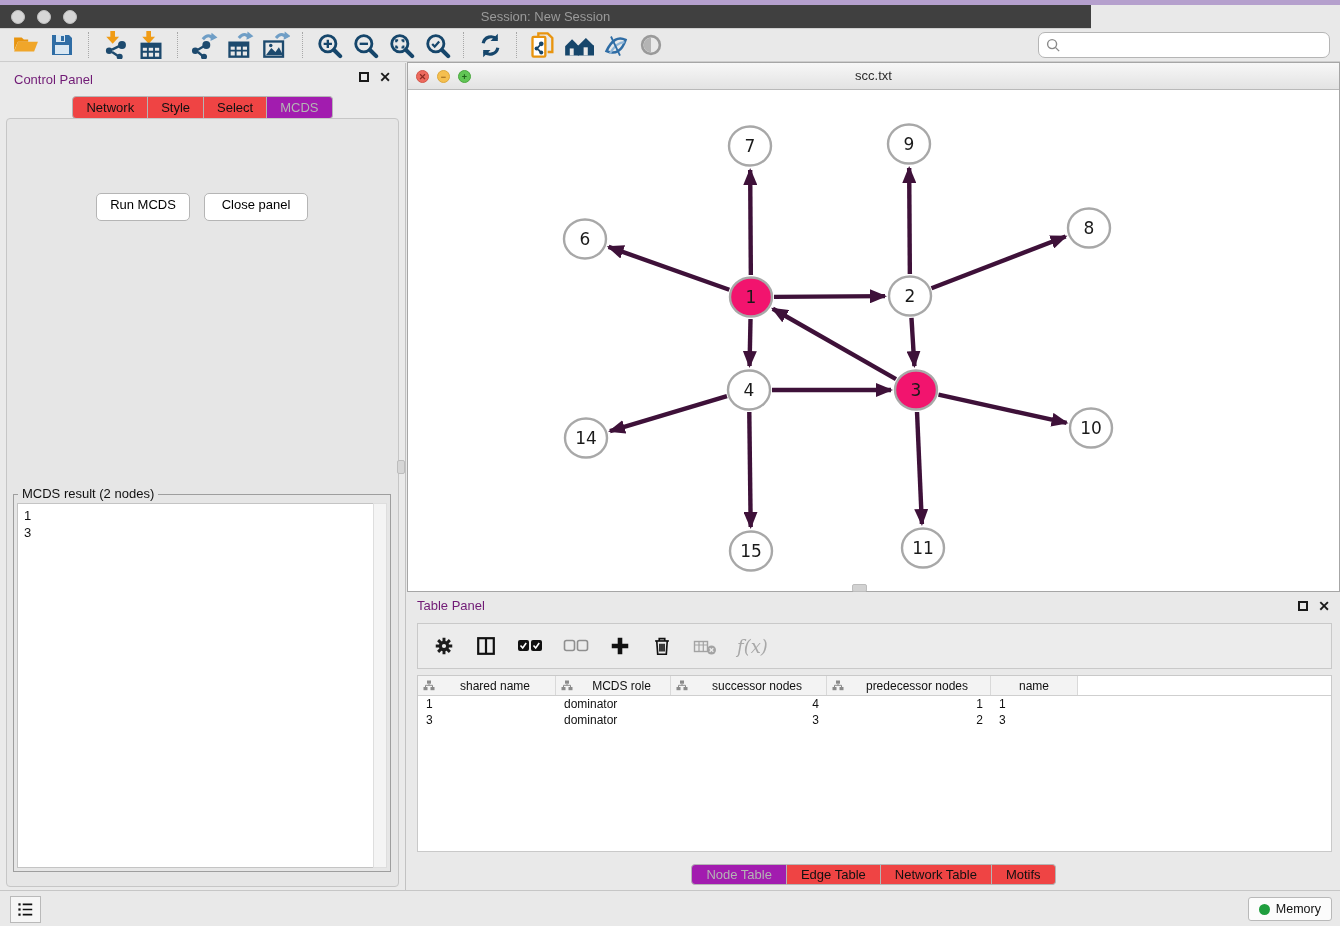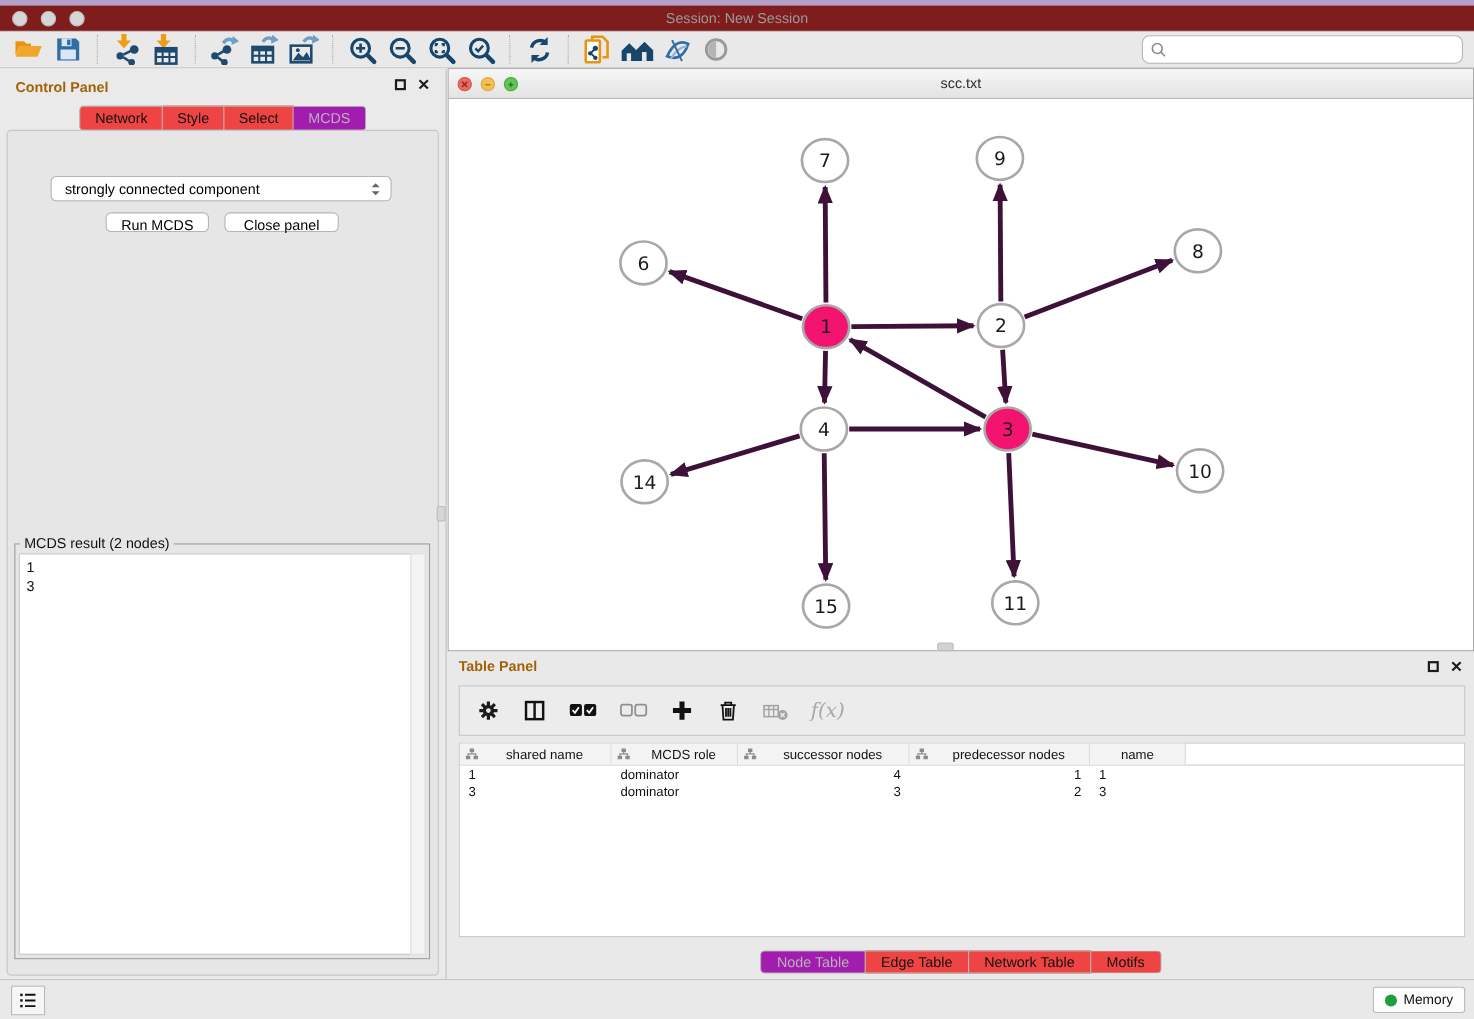--- a/index.html
+++ b/index.html
@@ -8,50 +8,50 @@
     font-family: "Liberation Sans", sans-serif;
     background:#e9e9e9;
     position:relative;
     overflow:hidden;
     -webkit-font-smoothing:antialiased;
   }
   .abs { position:absolute; }
 
   
   .purple-strip { left:0; top:0; width:1340px; height:5px; background:#b5a0cd; }
-  .titlebar { left:0; top:5px; width:1340px; height:24px; background:#7f1d1d; border-bottom:1px solid #cfcfcf; }
+  .titlebar { left:0; top:5px; width:1091px; height:24px; background:#404040; border-bottom:1px solid #cfcfcf; }
   .traffic { position:absolute; top:5px; left:11px; display:flex; gap:12px; }
   .traffic .dot { width:14px; height:14px; border-radius:50%; background:#d6d6d6; border:1px solid #bfbfbf; }
   .title-text { position:absolute; left:0; right:0; top:0; text-align:center; line-height:24px; font-size:13px; color:#9a9a9a; }
 
   
   .toolbar { left:0; top:29px; width:1340px; height:33px; background:#e9e9e9; border-bottom:1px solid #cdcdcd; display:flex; align-items:center; padding:0 8px; }
   .tb-icon { width:30px; height:30px; display:flex; align-items:center; justify-content:center; margin:0 3px; cursor:pointer; }
   .tb-sep { width:1px; height:26px; margin:0 8px; border-left:1px dotted #a8a8a8; }
   .tb-spacer { flex:1; }
   .search-box { width:292px; height:26px; background:#fff; border:1px solid #b5b5b5; border-radius:7px; display:flex; align-items:center; padding:0 7px; margin-right:2px; }
   .search-box input { border:none; outline:none; flex:1; font-size:13px; font-family:"Liberation Sans",sans-serif; background:transparent; margin-left:5px; }
 
   
   .control-panel { left:0; top:63px; width:405px; height:827px; background:#eaeaea; }
-  .panel-title { font-size:13px; color:#a16207; position:absolute; left:14px; top:9px;font-weight:bold; }
+  .panel-title { font-size:13px; color:#701a75; position:absolute; left:14px; top:9px; }
   .panel-btns { position:absolute; right:14px; top:8px; display:flex; gap:10px; align-items:center; }
   .pb-sq { width:10px; height:10px; border:2px solid #1a1a1a; }
   .pb-x { font-size:14px; font-weight:bold; color:#1a1a1a; line-height:12px; }
   .seg { display:flex; }
   .seg .seg-btn { font-size:13px; color:#111; background:#ef4444; border:1px solid #b5b5b5; border-left:none; padding:3px 13px; cursor:pointer; white-space:nowrap; }
   .seg .seg-btn:first-child { border-left:1px solid #b5b5b5; border-radius:4px 0 0 4px; }
   .seg .seg-btn:last-child { border-radius:0 4px 4px 0; }
   .seg .seg-btn.sel { background:#a21caf; color:#b4b4b4; }
   .cp-tabs { position:absolute; left:0; right:0; top:33px; display:flex; justify-content:center; }
   .cp-content { position:absolute; left:6px; right:6px; top:55px; bottom:3px; background:#e6e6e6; border:1px solid #c6c6c6; border-radius:4px; }
   .opt-label { position:absolute; left:0; right:0; top:18px; text-align:center; font-size:13.5px; color:#111; }
   .opt-select { position:absolute; left:39px; top:41px; width:310px; height:23px; background:#fff; border:1px solid #b5b5b5; border-radius:5px; display:flex; align-items:center; padding:0 8px 0 12px; font-size:13px; cursor:pointer; }
   .opt-select .lbl { flex:1; }
-  .btn { background:#fff; border:1px solid #b5b5b5; border-radius:5px; font-size:13px; font-family:"Liberation Sans",sans-serif; padding:3px 0; text-align:center; cursor:pointer; position:absolute; height:18px; }
+  .btn { background:#fff; border:1px solid #b5b5b5; border-radius:5px; font-size:13px; font-family:"Liberation Sans",sans-serif; padding:3px 0; text-align:center; cursor:pointer; position:absolute; height:28px; }
   .btn-run { left:89px; top:74px; width:94px; }
   .btn-close { left:197px; top:74px; width:104px; }
   .mcds-group { position:absolute; left:6px; top:375px; width:378px; height:378px; border:1px solid #9e9e9e; background:#e6e6e6; }
   .mcds-legend { position:absolute; top:-9px; left:4px; background:#e6e6e6; padding:0 4px; font-size:13px; color:#111; }
   .mcds-result { position:absolute; left:3px; right:3px; top:8px; bottom:3px; background:#fff; border:1px solid #c4c4c4; font-size:13px; color:#111; line-height:17px; padding:3px 6px; white-space:pre-line; }
   .mcds-scroll { position:absolute; top:8px; bottom:3px; right:3px; width:14px; background:#f4f4f4; border:1px solid #dedede; }
 
   
   .v-divider { left:405px; top:63px; width:2px; height:827px; border-left:1px solid #c2c2c2; }
   .v-handle { left:397px; top:460px; width:8px; height:14px; background:#d6d6d6; border:1px solid #bdbdbd; border-radius:2px; }
@@ -267,26 +267,20 @@
     <div class="pb-sq"></div>
     <div class="pb-x">✕</div>
   </div>
   <div class="cp-tabs seg" id="cp-tabs">
       <div class="seg-btn">Network</div>
       <div class="seg-btn">Style</div>
       <div class="seg-btn">Select</div>
       <div class="seg-btn sel">MCDS</div>
     </div>
   <div class="cp-content">
-    <div class="opt-select">
-      <span class="lbl">strongly connected component</span>
-      <svg width="11" height="14" viewBox="0 0 12 14">
-          <path d="M2 5l4-4 4 4z M2 9l4 4 4-4z" fill="#666"></path>
-        </svg>
-    </div>
     <div class="btn btn-run">Run MCDS</div>
     <div class="btn btn-close">Close panel</div>
     <div class="mcds-group">
       <span class="mcds-legend">MCDS result (2 nodes)</span>
       <div class="mcds-result" id="mcds-result">1
 3</div>
       <div class="mcds-scroll"></div>
     </div>
   </div>
 </div>

